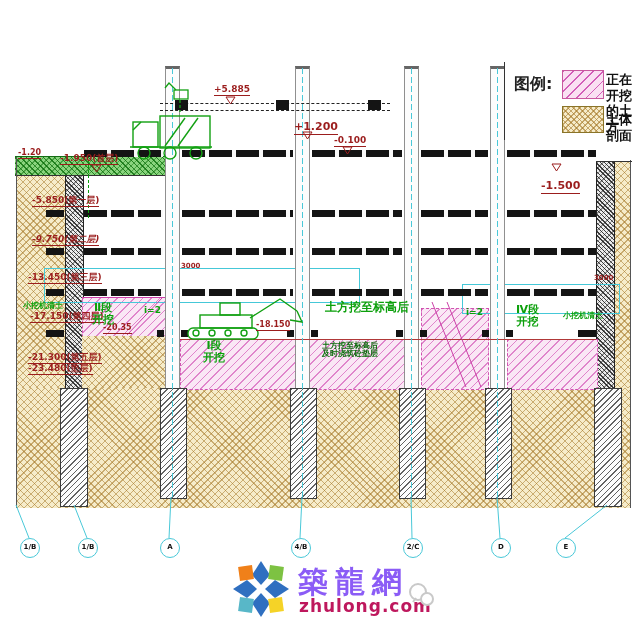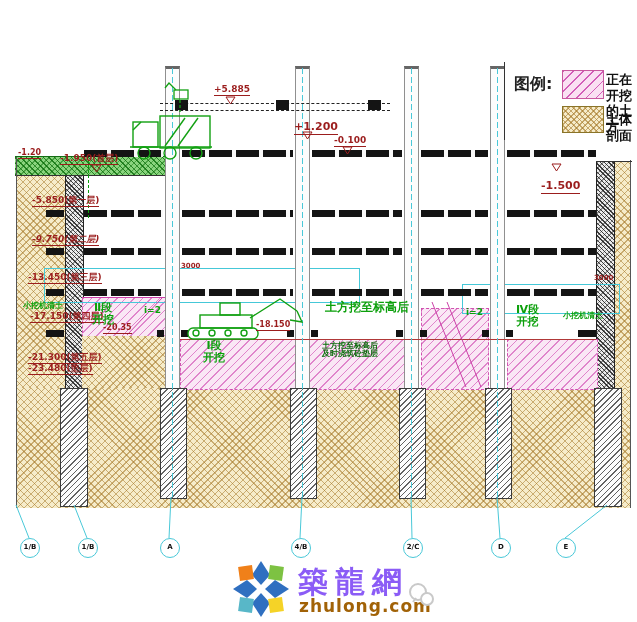--- a/index.html
+++ b/index.html
@@ -53,21 +53,21 @@
 
   
   .dashline{position:absolute;border-top:1.5px dashed #222;height:0;}
   .blk{position:absolute;background:#141414;}
   .vline{position:absolute;width:1px;background:#555;}
   .greendash{position:absolute;width:0;border-left:1px dashed #0ca00c;}
   .redline{position:absolute;height:1px;background:#b03838;}
 
   
   .site-name{position:absolute;left:298px;top:562px;font-size:30px;font-weight:bold;color:#8b5cf6;letter-spacing:7px;}
-  .site-url{position:absolute;left:299px;top:596px;font-size:17px;font-weight:bold;color:#a16207;letter-spacing:1px;}
+  .site-url{position:absolute;left:299px;top:596px;font-size:17px;font-weight:bold;color:#be185d;letter-spacing:1px;}
   .wechat-text{position:absolute;left:438px;top:583px;font-size:19px;color:#c9c9c9;letter-spacing:1px;}
   svg{position:absolute;left:0;top:0;pointer-events:none;}
 </style>
 </head>
 <body>
 
 <div id="canvas">
 
   <div class="abs hatch-soil" style="left:16px;top:174px;width:49px;height:214px;"></div>
   <div class="abs hatch-soil" style="left:613px;top:162px;width:18px;height:226px;"></div>

